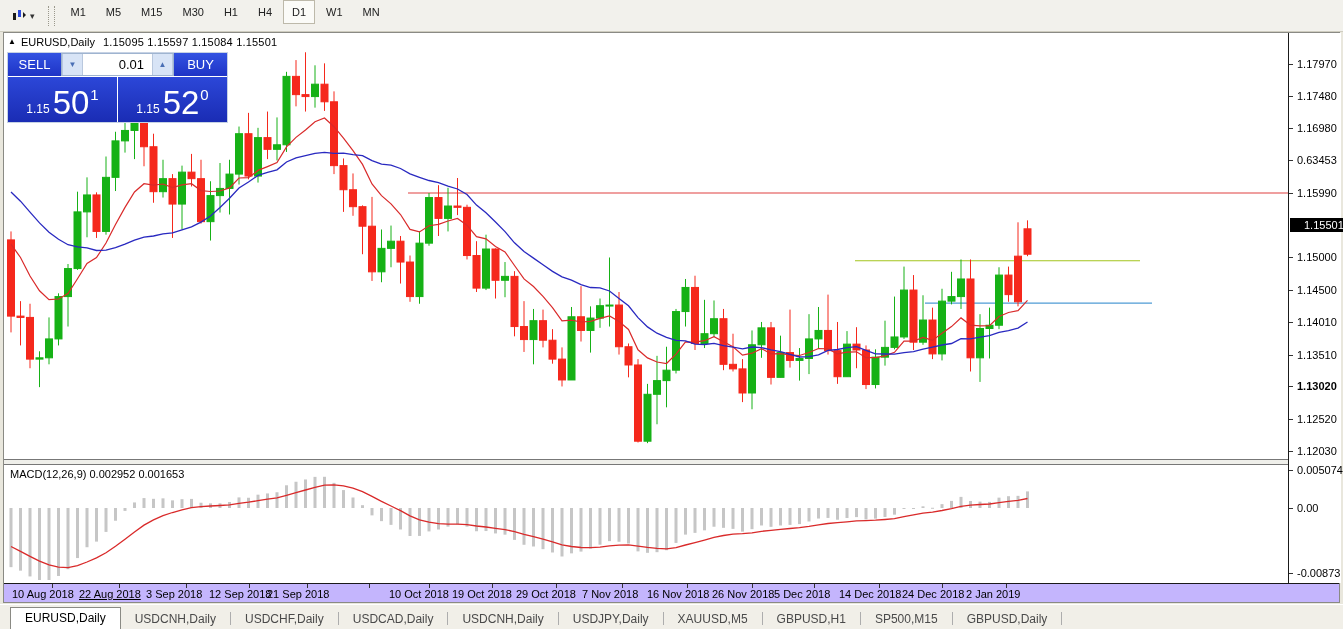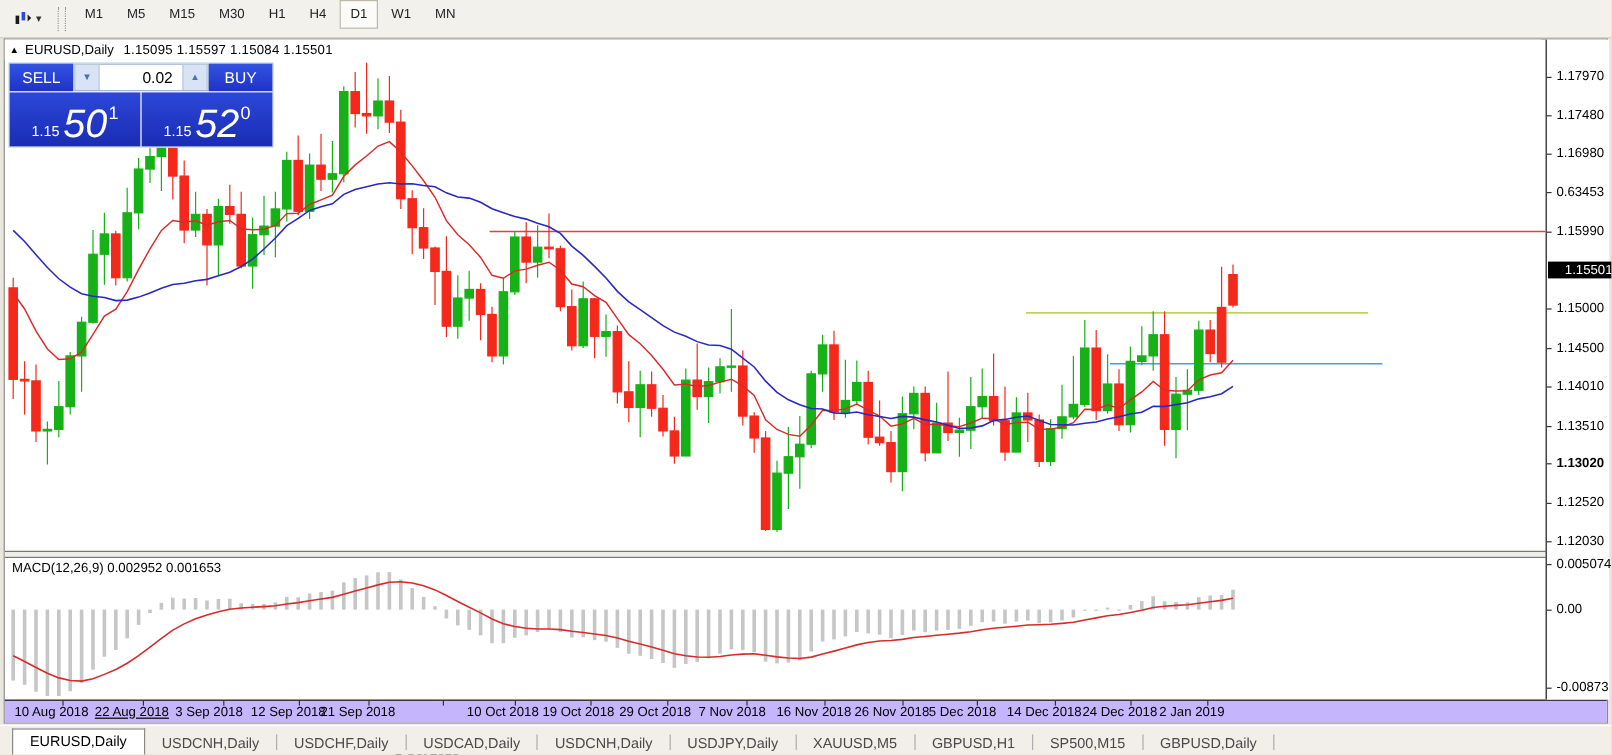--- a/index.html
+++ b/index.html
@@ -37,21 +37,21 @@
   .trade-widget{position:absolute;left:7px;top:52px;width:219px;background:#fff;border:1px solid #c6d2e4;}
   .tw-row1{display:flex;height:23px;}
   .tw-btn{width:53px;background:linear-gradient(180deg,#3353e2,#1e33c6);color:#fff;display:flex;align-items:center;justify-content:center;font-size:13px;}
   .tw-stepper{flex:1;display:flex;border:1px solid #9fb4d0;box-sizing:border-box;background:#fff;}
   .tw-arrow{width:19px;background:#d8e4f6;color:#4a6fb5;display:flex;align-items:center;justify-content:center;font-size:8px;border-left:1px solid #b9c8de;border-right:1px solid #b9c8de;}
   .tw-vol{flex:1;display:flex;align-items:center;justify-content:flex-end;padding-right:8px;font-size:13px;color:#000;}
   .tw-row2{display:flex;height:45px;margin-top:1px;}
   .tw-quote{flex:1;background:linear-gradient(180deg,#2c47d8,#1a2cb4);color:#fff;display:flex;align-items:flex-end;justify-content:center;padding-bottom:3px;position:relative;}
   .tw-quote.sell{margin-right:1px;}
   .q-small{font-size:12px;margin-right:3px;margin-bottom:3px;}
-  .q-big{font-size:33px;line-height:33px;font-style:italic;}
+  .q-big{font-size:33px;line-height:33px;}
   .q-sup{font-size:15px;margin-bottom:16px;margin-left:1px;}
   
   .tabbar{position:absolute;left:0;top:604px;width:1343px;height:25px;background:#f1efe8;border-top:1px solid #fff;
           display:flex;align-items:flex-end;padding-left:10px;box-sizing:border-box;font-size:12px;}
   .tab{height:20px;line-height:20px;padding:0 14px;color:#4a4a4a;white-space:nowrap;}
   .tab.active{background:#fff;border:1px solid #8a8a84;border-bottom:none;color:#000;height:21px;}
   .tab-sep{width:1px;height:13px;background:#adadad;margin-bottom:4px;}
 </style>
 </head>
 <body>
@@ -311,21 +311,21 @@
       <rect x="1020" y="178.82084690553668" width="7" height="25.40716612377858" fill="#f5281c" stroke="#f5281c"></rect>
       <polyline points="7,194.2 16.5,207.5 26,226.0 35.5,240.8 45,249.6 54.5,249.0 64,243.5 73.5,228.7 83,213.4 92.5,207.6 102,193.0 111.5,174.5 121,157.4 130.5,142.0 140,133.7 149.5,135.2 159,134.0 168.5,137.6 178,134.8 187.5,133.7 197,140.6 206.5,141.5 216,141.0 225.5,137.9 235,128.0 244.5,127.7 254,120.4 263.5,116.6 273,112.6 282.5,96.9 292,87.4 301.5,80.0 311,71.7 320.5,68.0 330,76.7 339.5,88.2 349,100.6 358.5,114.4 368,133.9 377.5,145.6 387,153.9 396.5,164.5 406,179.4 415.5,181.9 425,175.7 434.5,174.3 444,171.0 453.5,168.5 463,175.2 472.5,186.7 482,188.9 491.5,196.4 501,201.9 510.5,215.5 520,228.9 529.5,236.5 539,246.3 548.5,257.7 558,270.8 567.5,270.1 577,272.0 586.5,271.3 596,268.4 605.5,266.0 615,271.6 624.5,279.5 634,299.8 643.5,307.9 653,312.0 662.5,313.5 672,304.1 681.5,291.9 691,292.2 700.5,290.7 710,286.7 719.5,291.7 729,296.7 738.5,305.1 748,303.2 757.5,298.6 767,303.8 776.5,303.6 786,304.8 795.5,305.5 805,302.5 814.5,298.5 824,298.9 833.5,303.9 843,302.2 852.5,301.8 862,307.7 871.5,307.6 881,305.8 890.5,302.3 900,291.0 909.5,291.2 919,287.4 928.5,290.4 938,283.2 947.5,276.6 957,267.9 966.5,275.2 976,275.8 985.5,275.7 995,266.5 1004.5,262.5 1014,260.6 1023.5,250.3" fill="none" stroke="#d92a2a" stroke-width="1.2"></polyline>
       <polyline points="7,142.0 16.5,151.2 26,162.2 35.5,172.9 45,182.3 54.5,189.3 64,194.7 73.5,196.8 83,197.9 92.5,200.5 102,200.1 111.5,197.6 121,194.2 130.5,190.2 140,187.1 149.5,186.0 159,183.9 168.5,182.8 178,179.8 187.5,176.8 197,172.1 206.5,166.0 216,157.5 225.5,148.3 235,138.0 244.5,132.0 254,125.4 263.5,122.3 273,119.8 282.5,112.0 292,107.9 301.5,105.7 311,103.4 320.5,102.3 330,103.3 339.5,103.2 349,104.6 358.5,105.7 368,110.7 377.5,114.2 387,115.1 396.5,118.5 406,123.9 415.5,127.3 425,130.5 434.5,132.6 444,136.1 453.5,139.0 463,144.5 472.5,155.1 482,162.8 491.5,172.0 501,181.6 510.5,192.8 520,201.5 529.5,208.1 539,214.7 548.5,221.4 558,226.8 567.5,230.2 577,234.7 586.5,237.5 596,237.9 605.5,241.0 615,248.5 624.5,255.8 634,267.6 643.5,276.9 653,283.2 662.5,287.3 672,290.4 681.5,290.8 691,294.1 700.5,294.5 710,293.4 719.5,295.6 729,297.1 738.5,298.8 748,297.0 757.5,297.6 767,299.9 776.5,301.6 786,304.4 795.5,307.0 805,306.6 814.5,304.9 824,300.4 833.5,299.5 843,297.7 852.5,296.7 862,300.3 871.5,303.8 881,304.0 890.5,304.2 900,302.7 909.5,301.6 919,299.2 928.5,297.2 938,295.0 947.5,293.5 957,288.6 966.5,288.8 976,287.2 985.5,285.6 995,282.4 1004.5,280.6 1014,278.1 1023.5,272.0" fill="none" stroke="#2929c0" stroke-width="1.3"></polyline>
     </svg>
 
   <div class="trade-widget">
     <div class="tw-row1">
       <div class="tw-btn">SELL</div>
       <div class="tw-stepper">
         <div class="tw-arrow">▼</div>
-        <div class="tw-vol">0.02</div>
+        <div class="tw-vol">0.01</div>
         <div class="tw-arrow">▲</div>
       </div>
       <div class="tw-btn">BUY</div>
     </div>
     <div class="tw-row2">
       <div class="tw-quote sell">
         <span class="q-small">1.15</span>
         <span class="q-big">50</span>
         <span class="q-sup">1</span>
       </div>

